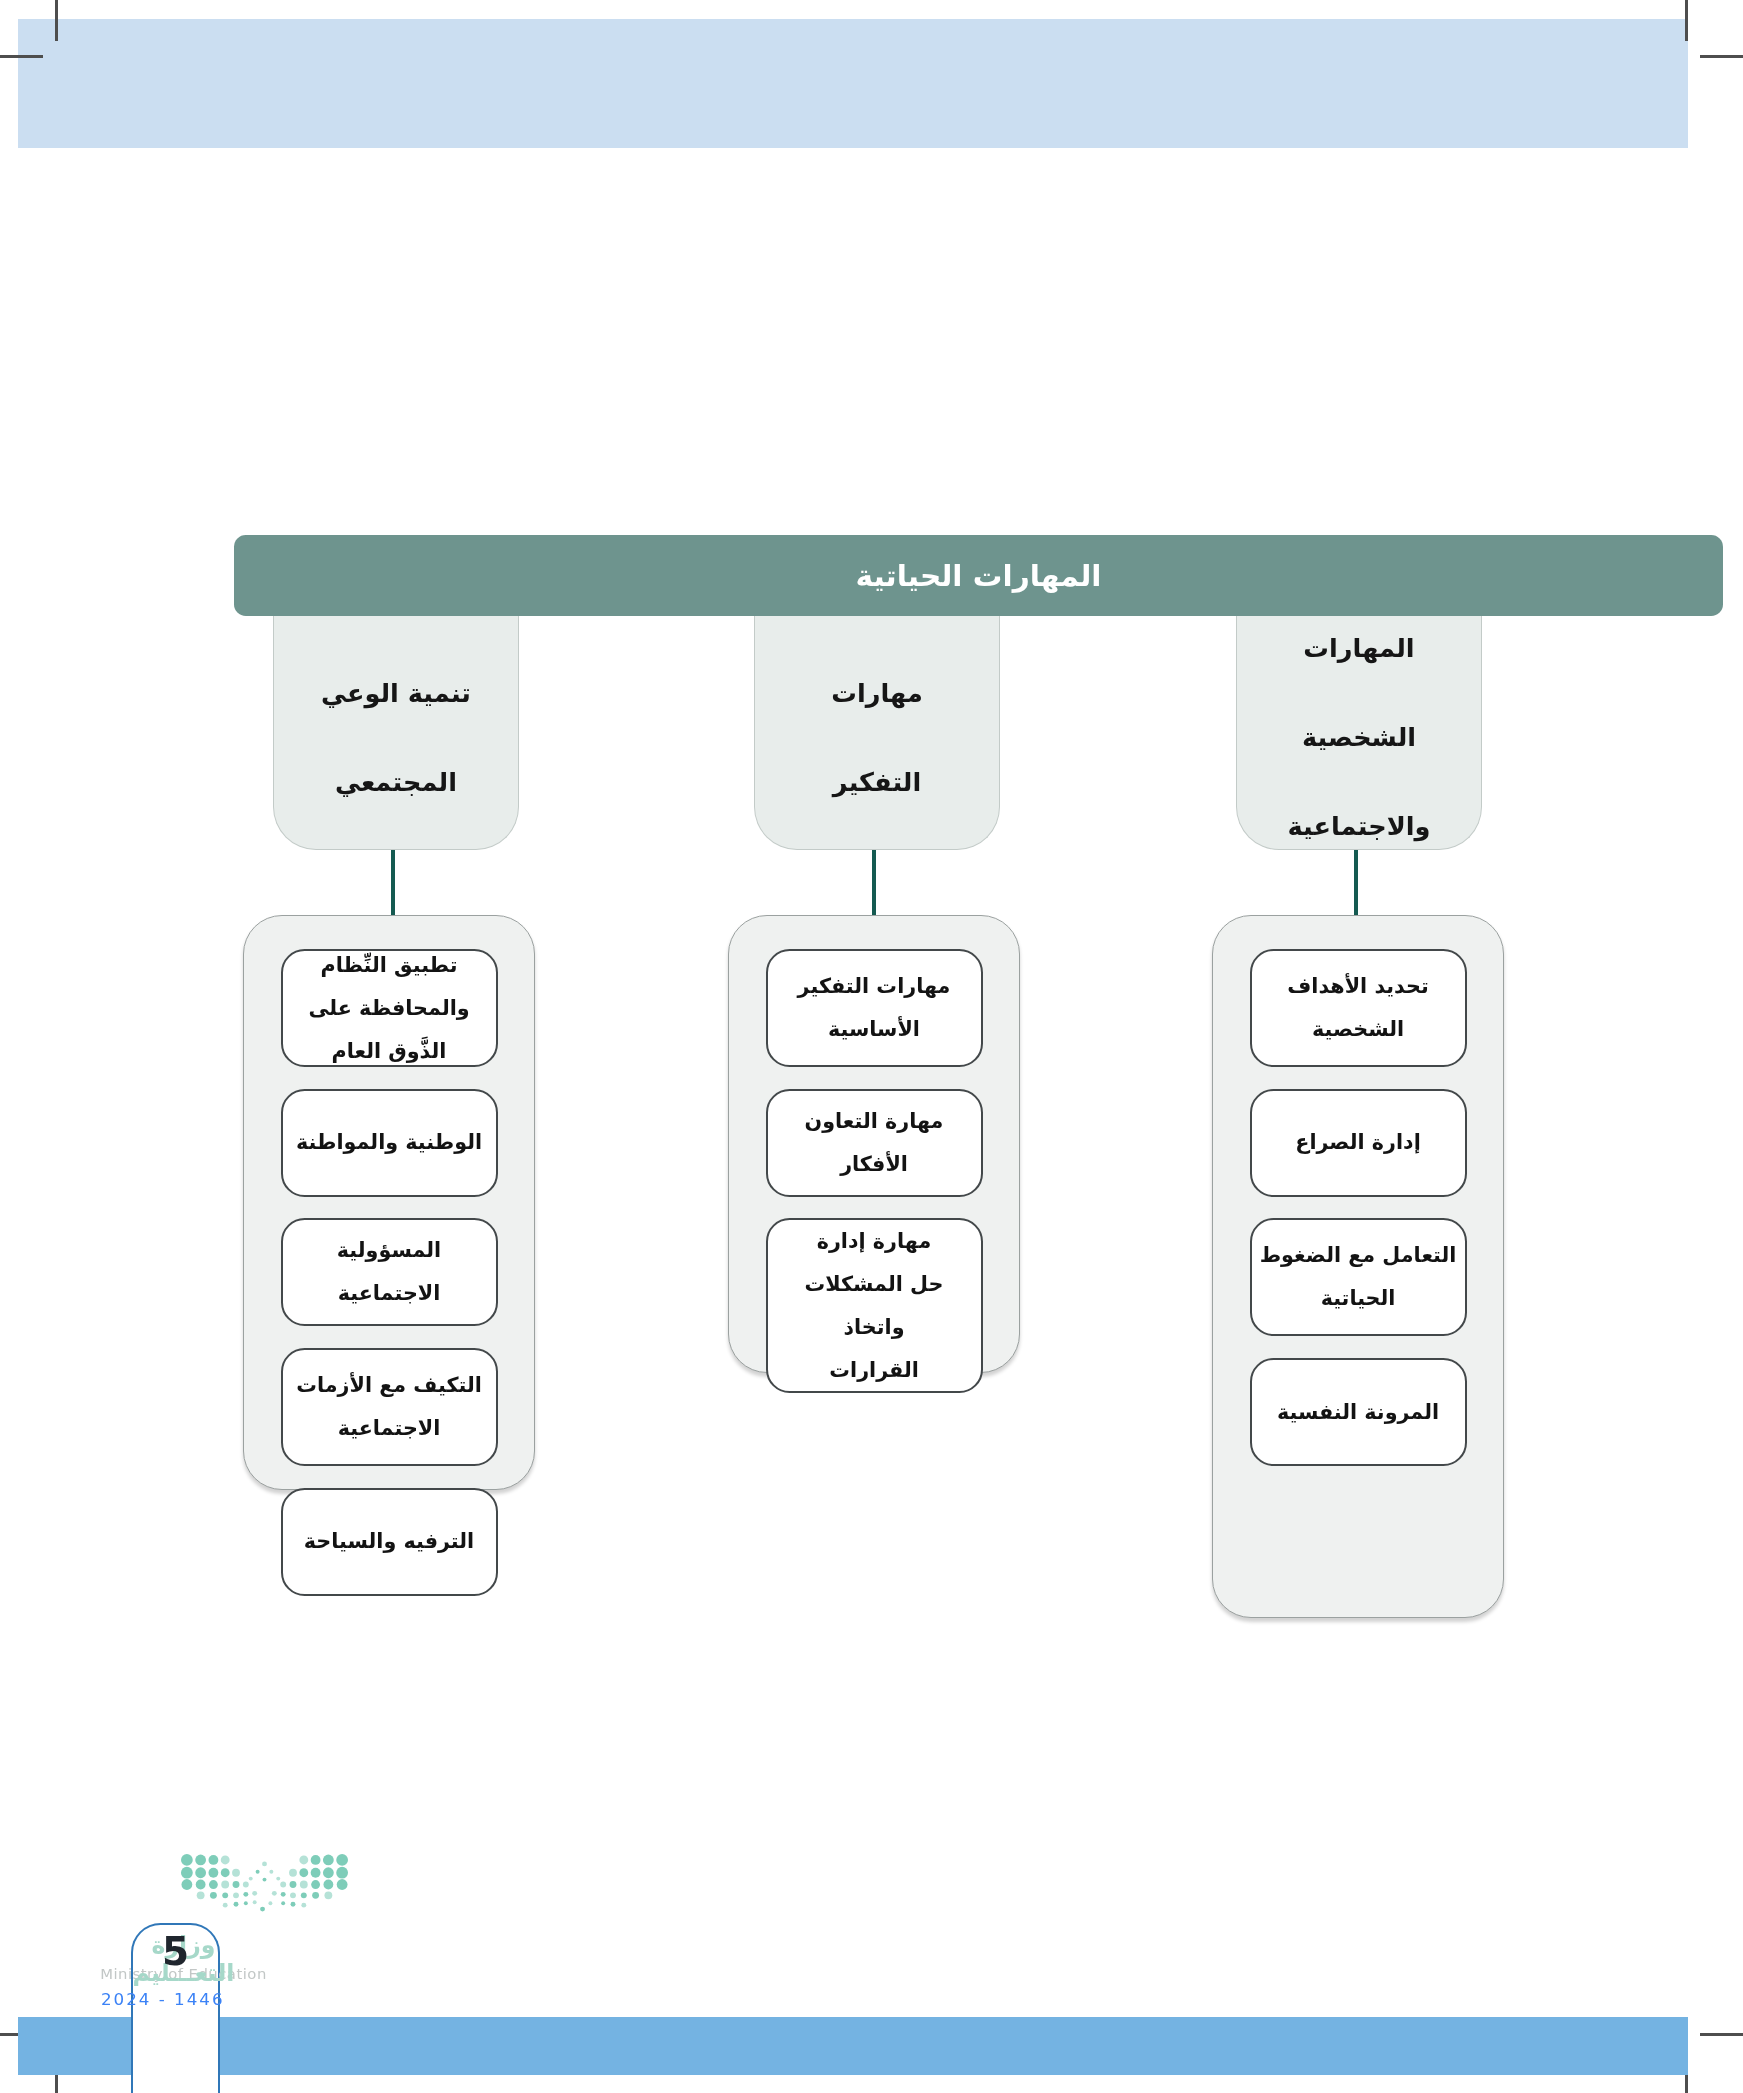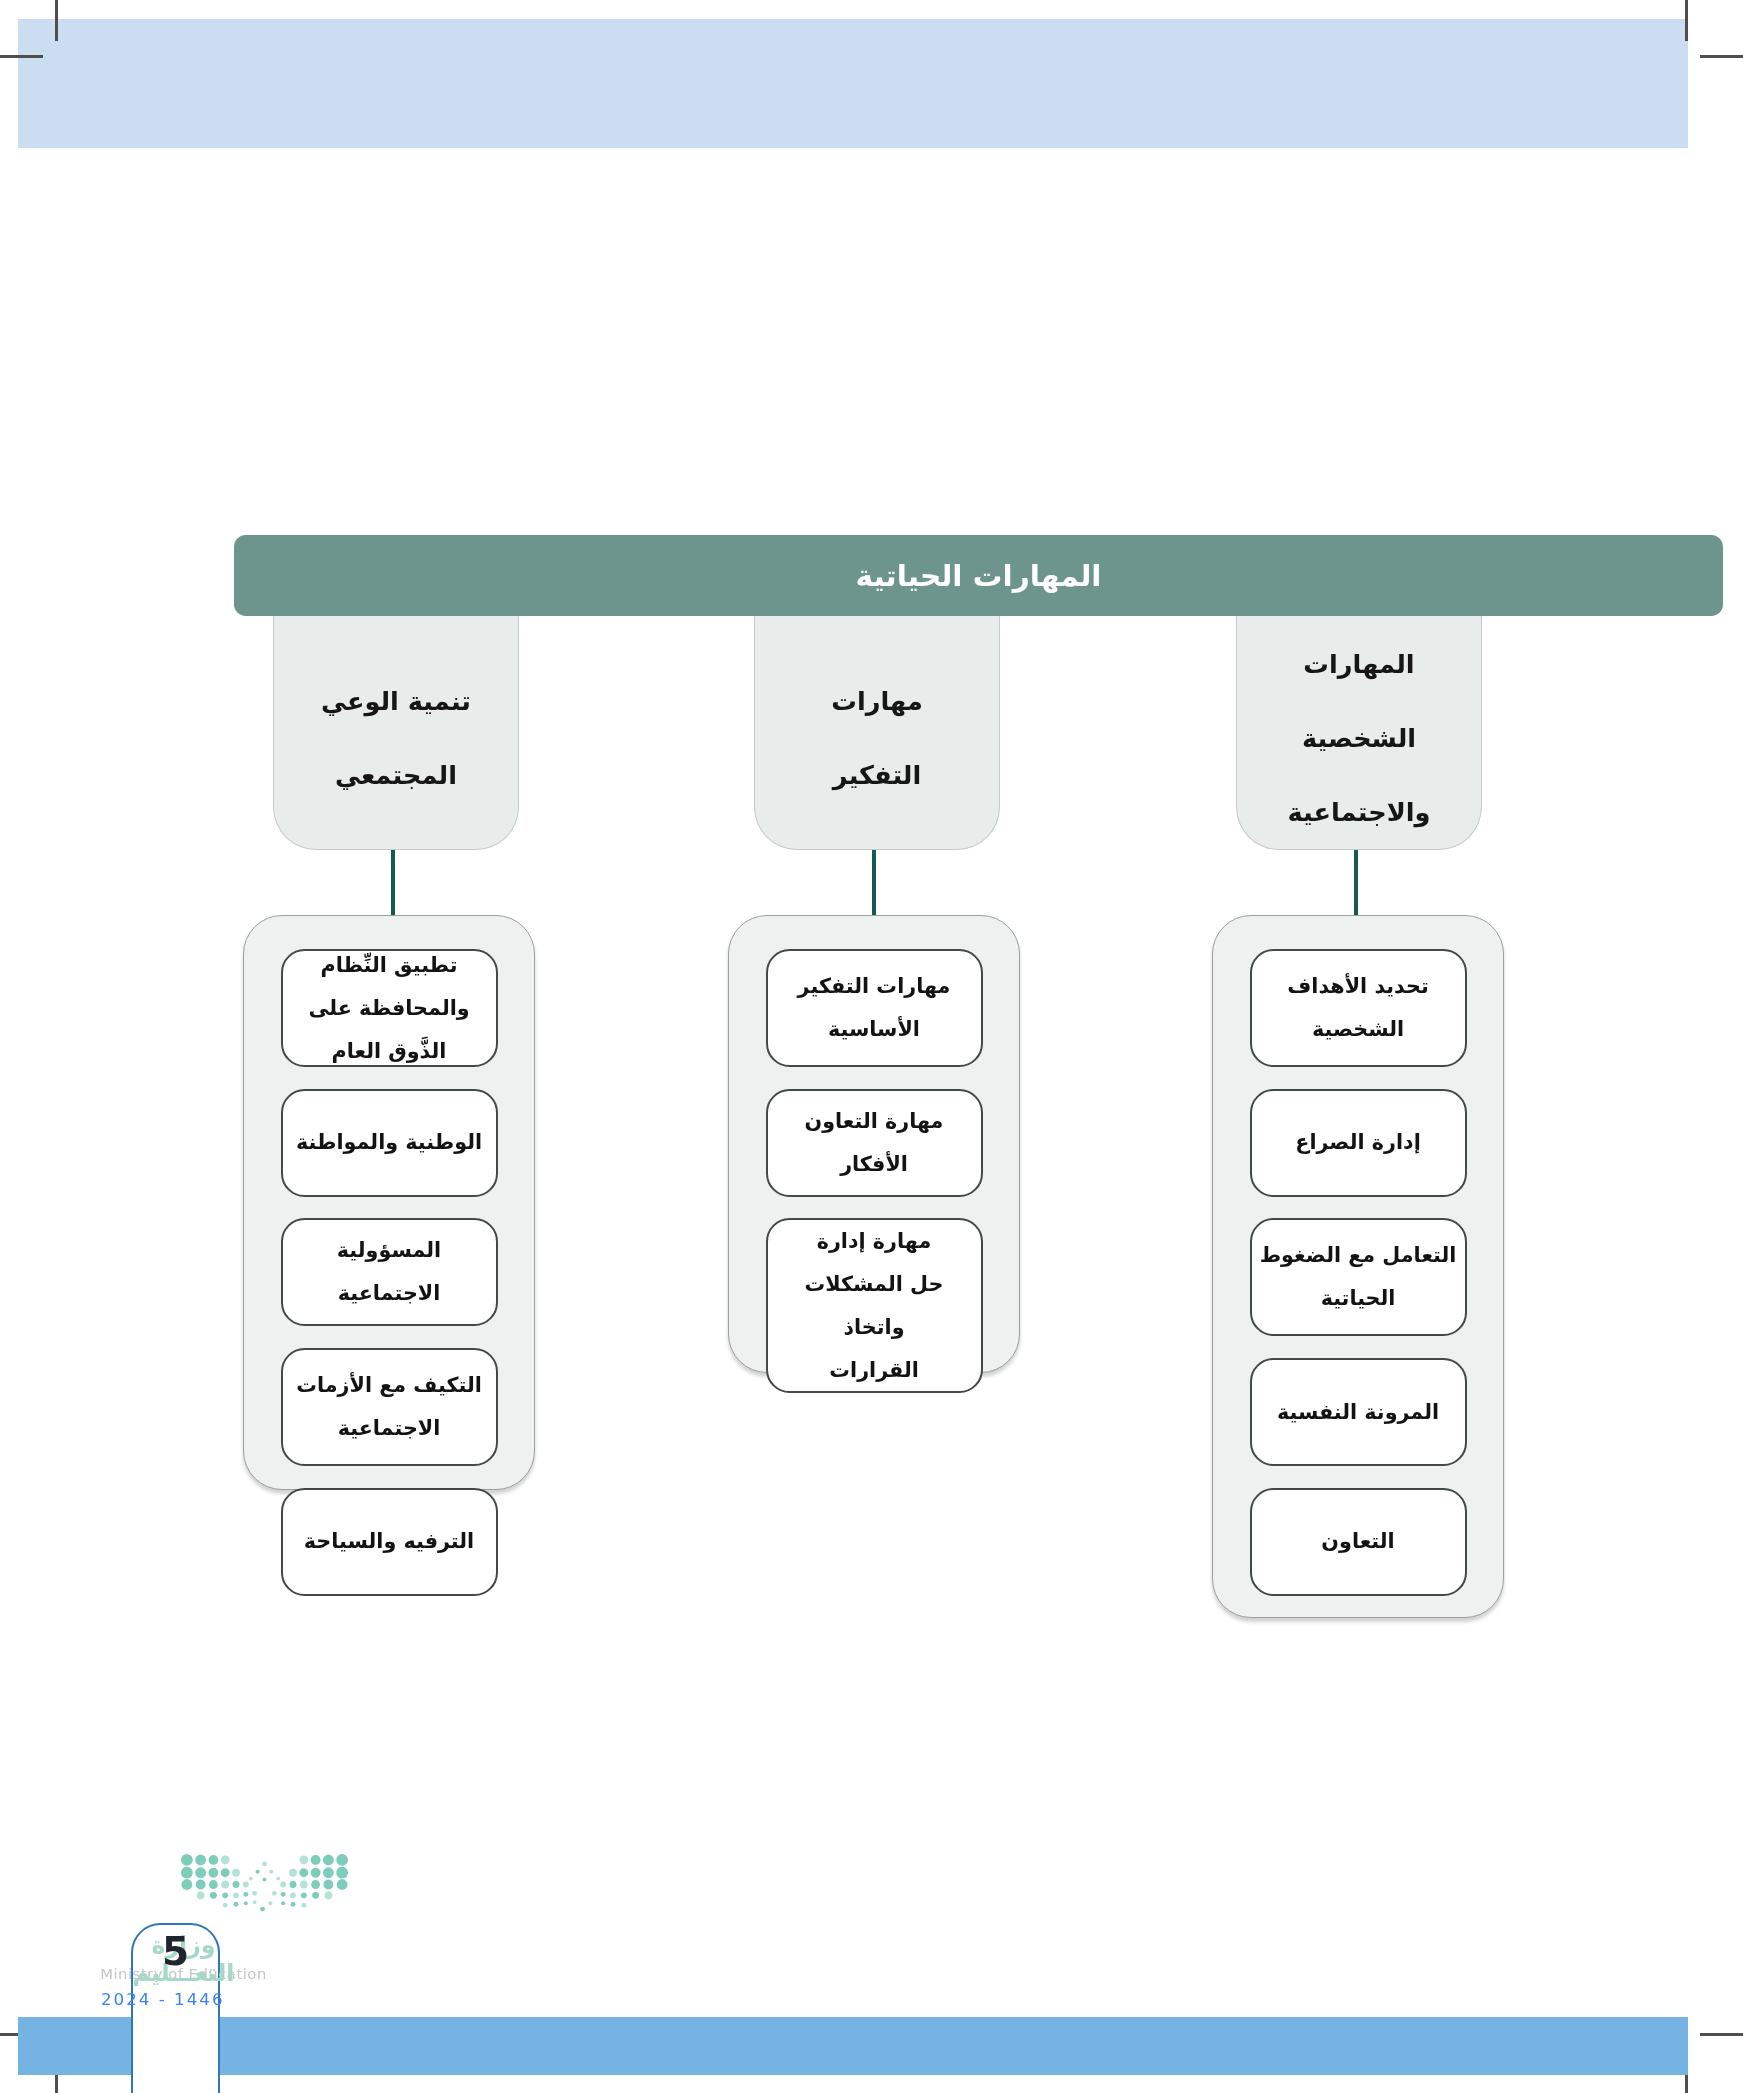--- a/index.html
+++ b/index.html
@@ -27,21 +27,21 @@
   .root-title{color:#ffffff;font-size:29.6px;font-weight:700;}
   
   .label-box{
     position:absolute;top:615px;height:234px;width:244px;
     background:#e8edeb;border:1px solid #c3cbc8;border-top:none;
     border-radius:0 0 43px 43px;
     display:flex;align-items:center;justify-content:center;text-align:center;z-index:2;
   }
   .lb-right{left:1236px;} .lb-mid{left:754px;} .lb-left{left:273px;}
   .label-box span{
-    display:block;font-size:25.6px;font-weight:700;color:#161616;line-height:74px;padding-top:11.8px;
+    display:block;font-size:25.6px;font-weight:700;color:#161616;line-height:89px;padding-top:11.8px;
   }
   .lb-right span{max-width:213px;}
   .lb-mid span{max-width:116px;}
   .lb-left span{max-width:165px;}
   
   .connector{position:absolute;top:848px;height:67px;width:3.9px;background:#155a51;}
   .cn-right{left:1354px;} .cn-mid{left:872px;} .cn-left{left:391px;}
   
   .container{
     position:absolute;top:915px;width:292px;box-sizing:border-box;
@@ -117,23 +117,20 @@
       <span dir="rtl">تحديد الأهداف الشخصية</span>
     </div>
   <div class="node n110">
       <span dir="rtl">إدارة الصراع</span>
     </div>
   <div class="node n120">
       <span dir="rtl">التعامل مع الضغوط الحياتية</span>
     </div>
   <div class="node n110">
       <span dir="rtl">المرونة النفسية</span>
-    </div>
-  <div class="node n110">
-      <span dir="rtl">التعاون</span>
     </div>
 </div>
 
 <div class="container c-mid">
   <div class="node n120 w190">
       <span dir="rtl">مهارات التفكير الأساسية</span>
     </div>
   <div class="node n110">
       <span dir="rtl">مهارة التعاون الأفكار</span>
     </div>

